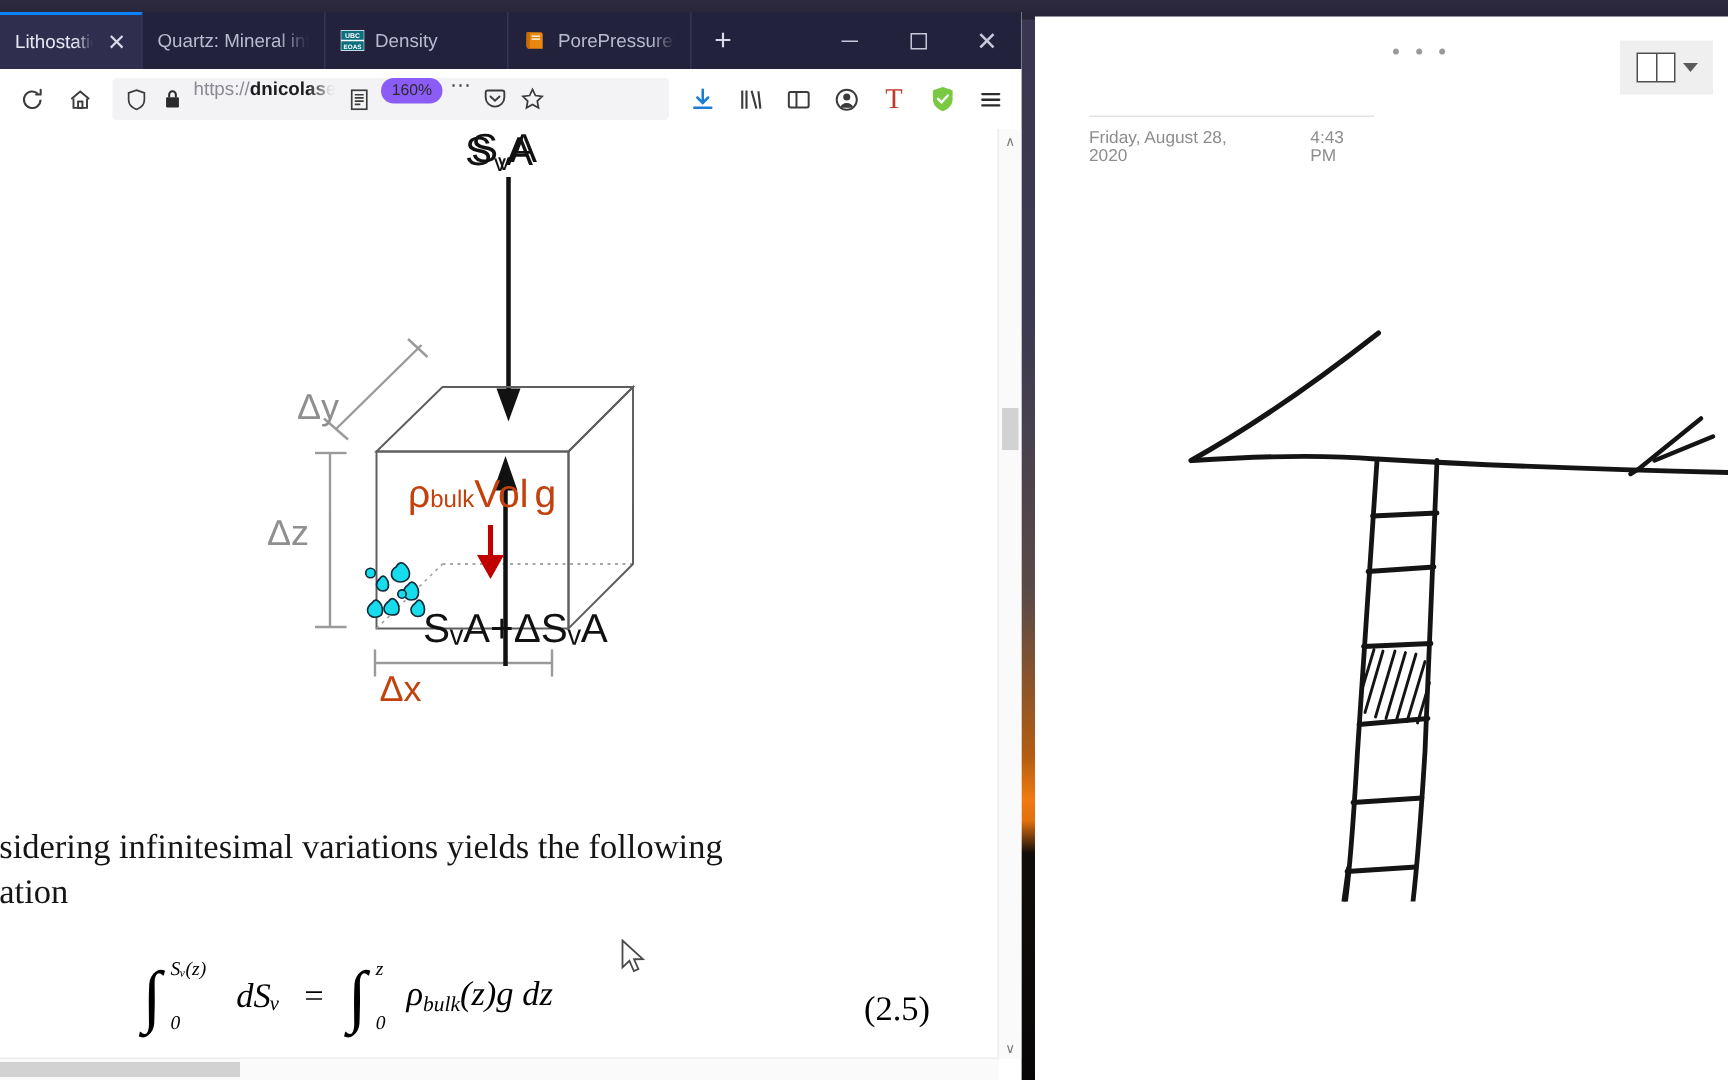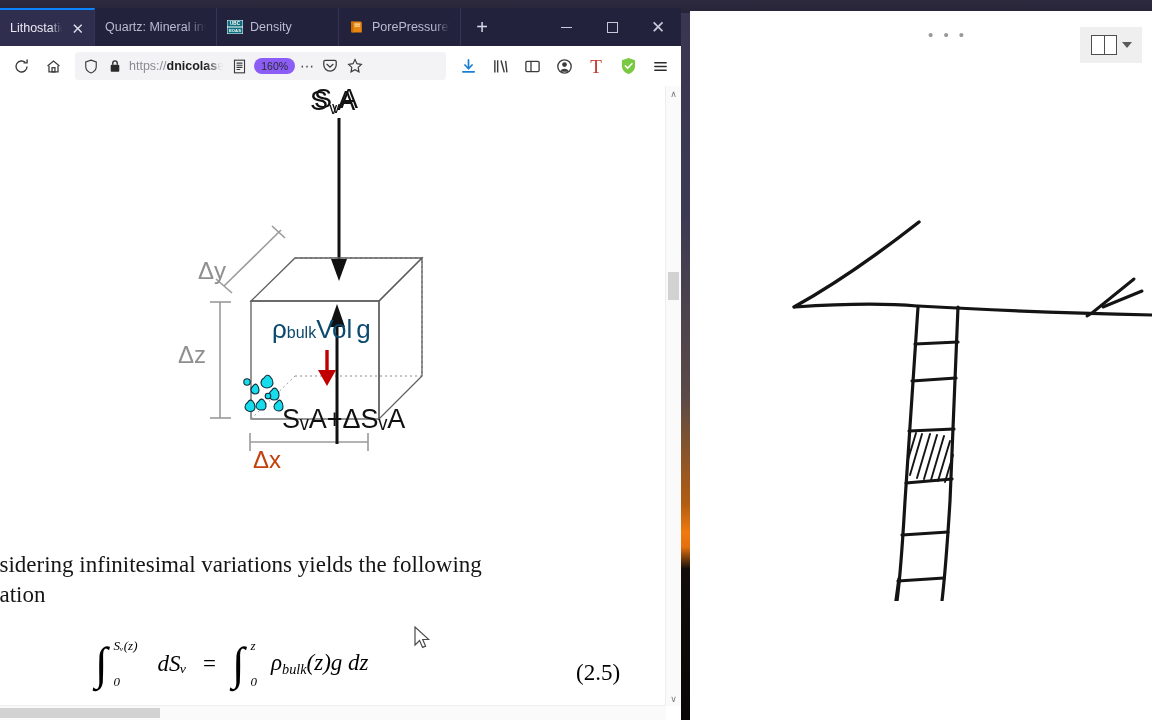--- a/index.html
+++ b/index.html
@@ -49,21 +49,21 @@
   }
   .wincontrols{position:absolute;right:0;top:0;height:38px;display:flex;}
   .wc{width:46px;height:38px;display:flex;align-items:center;justify-content:center;color:#c7c9da;font-size:14px;}
   .wc.close{font-size:17px;}
   .wc .dash{width:11px;height:1px;background:#c7c9da;display:block;}
   .wc .sq{width:11px;height:11px;border:1.4px solid #c7c9da;display:block;box-sizing:border-box;}
 
   .navbar{height:40px;background:#fff;display:flex;align-items:center;padding:0 7px;gap:4px;}
   .navicon{width:28px;height:28px;display:flex;align-items:center;justify-content:center;color:#3b3b3b;flex:none;}
   .urlbar{
-    flex:1;height:28px;background:#f3f3f5;border-radius:3px;display:flex;align-items:center;
+    flex:1;height:28px;background:#f3f3f5;border-radius:3px;display:flex;align-items:flex-start;
     gap:5px;padding:0 6px;margin:0 4px;min-width:0;
   }
   .urltext{font-size:12.5px;color:#8a8a93;white-space:nowrap;overflow:hidden;
     mask-image:linear-gradient(90deg,#000 80%,transparent 100%);
     -webkit-mask-image:linear-gradient(90deg,#000 80%,transparent 100%);}
   .urltext b{color:#1c1c1e;font-weight:600;}
   .zoombadge{
     font-size:10.5px;color:#2b2b30;background:#8b5cf6;border-radius:9px;
     padding:2px 7px;flex:none;line-height:1.2;
   }
@@ -320,21 +320,21 @@
             <circle cx="268" cy="310" r="2.8"></circle>
           </g>
 
           <text x="346" y="355" font-size="27" font-family="Liberation Sans, sans-serif" fill="#111" text-anchor="middle" style="visibility:hidden"></text>
         </svg>
 
         
         <div style="position:absolute;left:253px;top:360px;font-size:24px;color:#c2410c;">Δx</div>
 
         
-        <div style="position:absolute;left:272px;top:228px;color:#0c4a6e;font-size:26px;white-space:nowrap;">
+        <div style="position:absolute;left:272px;top:228px;color:#c2410c;font-size:26px;white-space:nowrap;">
           <span>ρ</span><span style="font-size:16px;">bulk</span><span>Vol</span><span style="padding-left:4px;">g</span>
         </div>
         
         <svg style="position:absolute;left:310px;top:264px;" width="34" height="38">
           <line x1="17" y1="0" x2="17" y2="24" stroke="#c00000" stroke-width="3.4"></line>
           <polygon points="17,36 8,20 26,20" fill="#c00000"></polygon>
         </svg>
 
         
         <div style="position:absolute;left:310px;top:0px;font-size:27px;color:#111;">
@@ -388,20 +388,24 @@
 
 <div id="notes">
   <div class="notes-top">
     <div class="dots3">• • •</div>
     <div class="viewbtn">
       <span class="bookicon"></span>
       <span class="chev"></span>
     </div>
   </div>
 
+  <div class="notes-meta">
+    <span>Friday, August 28, 2020</span>
+    <span>4:43 PM</span>
+  </div>
 
   <div class="sketch">
     <svg width="462" height="500" viewBox="0 0 462 500">
       <g fill="none" stroke="#141414" stroke-linecap="round" stroke-linejoin="round">
 
         <path d="M104 206 Q 160 175 229 121" stroke-width="3.4"></path>
 
         <path d="M105 206 Q 180 201 227 205" stroke-width="3.2"></path>
 
         <path d="M228 205 Q 330 211 462 214" stroke-width="3.2"></path>

